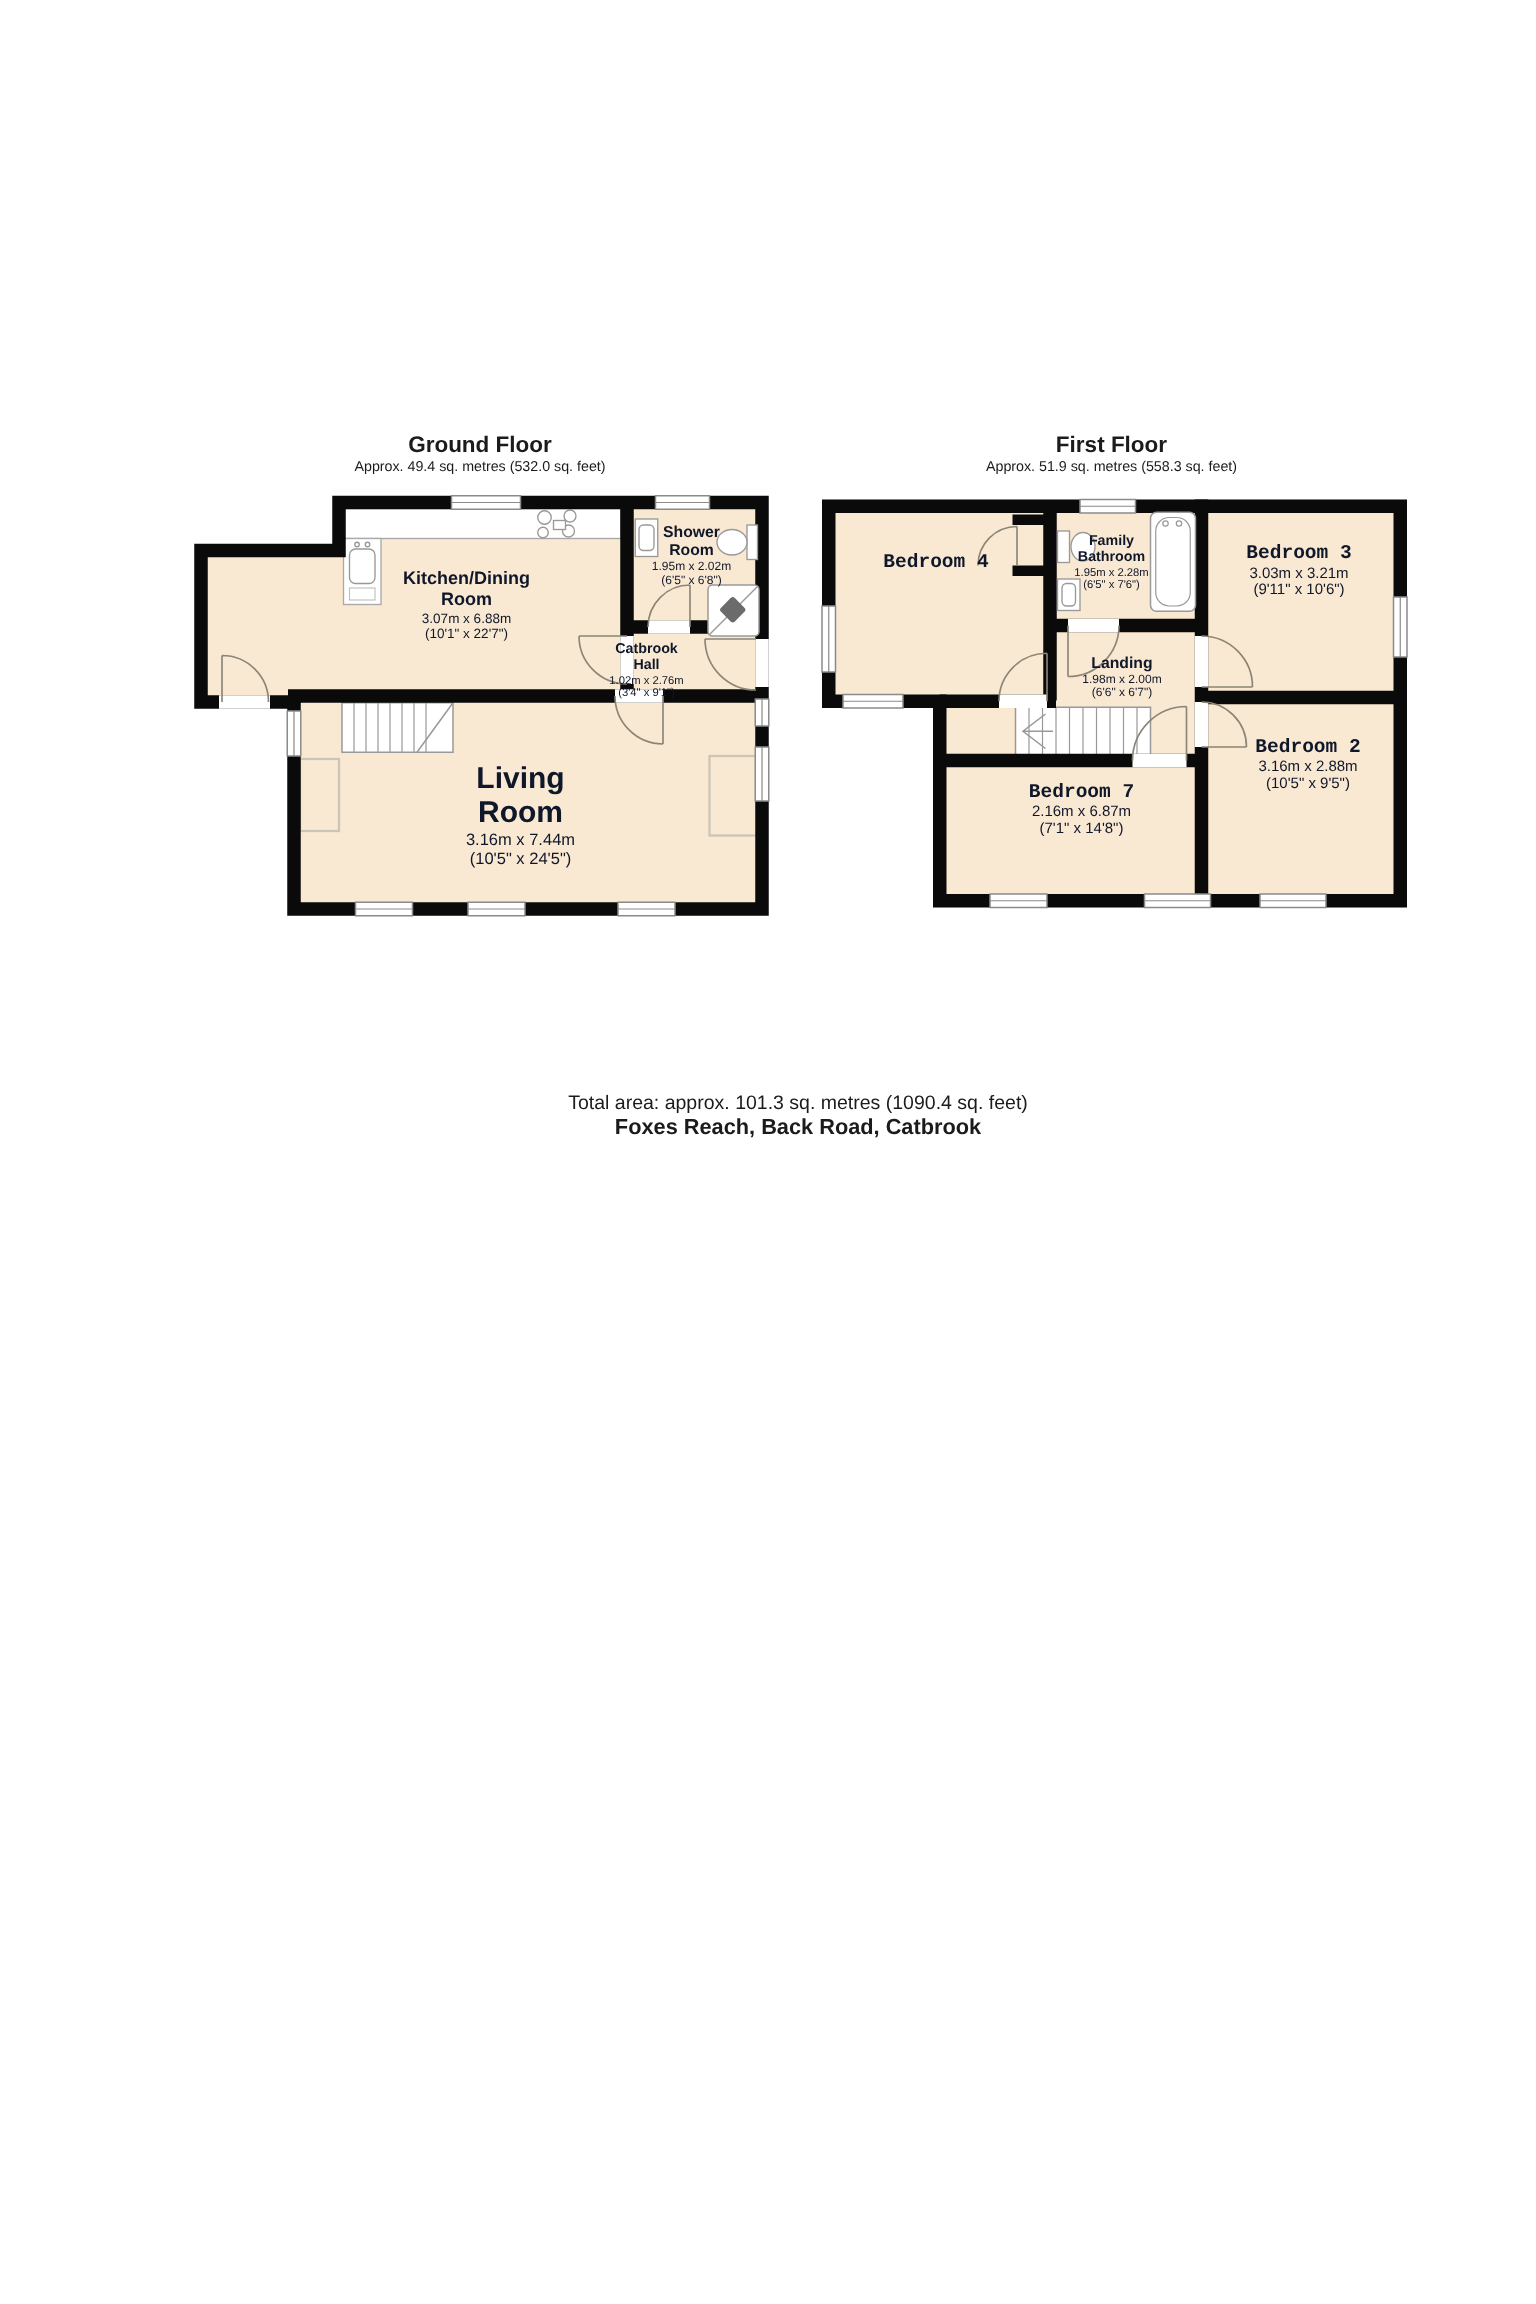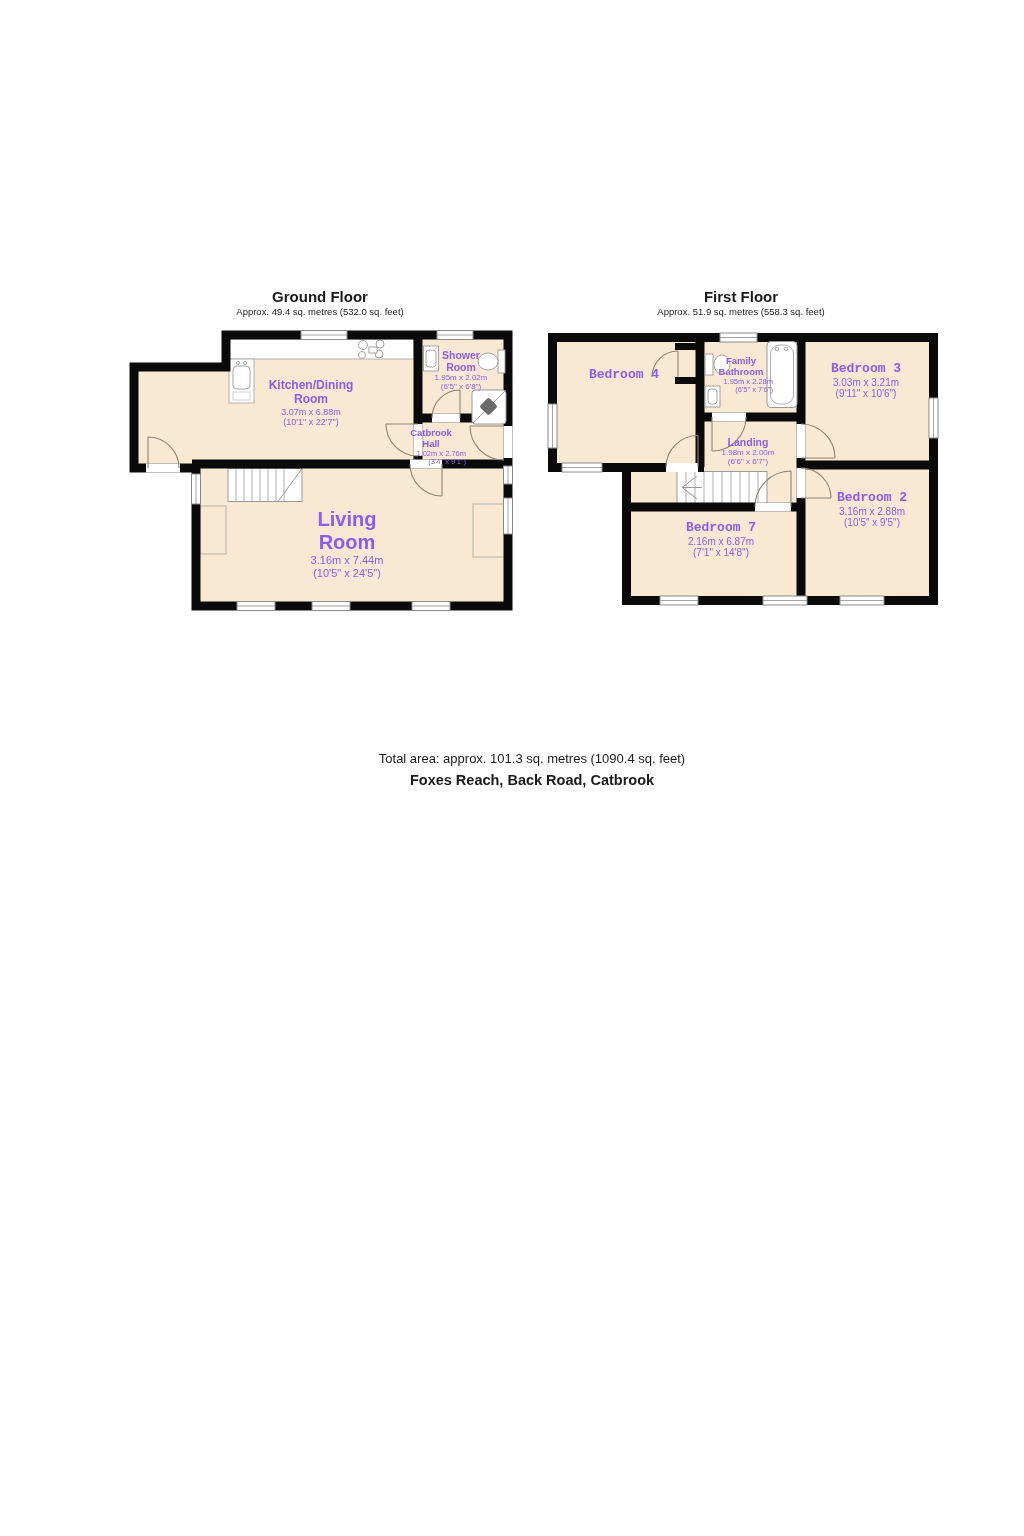--- a/index.html
+++ b/index.html
@@ -3,34 +3,34 @@
 <meta charset="utf-8">
 <style>
   html,body{margin:0;padding:0;background:#fff;}
   .page{position:relative;width:1024px;height:1536px;background:#ffffff;overflow:hidden;
         font-family:"Liberation Sans", sans-serif;color:#1b1b1b;}
   .plan-svg{position:absolute;left:0;top:0;}
   .floor-title{position:absolute;transform:translateX(-50%);font-size:15px;font-weight:bold;
                white-space:nowrap;text-align:center;}
   .floor-subtitle{position:absolute;transform:translateX(-50%);font-size:9.5px;
                   white-space:nowrap;text-align:center;}
-  .lbl{position:absolute;transform:translateX(-50%);text-align:center;line-height:1.15;color:#8b5cf6;}
+  .lbl{position:absolute;transform:translateX(-50%);text-align:center;line-height:1.15;color:#0f172a;}
   .lbl .rname{font-weight:bold;}
   .lbl-lg .rname{font-size:20px;}
   .lbl-lg .rdim,.lbl-lg .rdim2{font-size:11px;}
   .lbl-md .rname{font-size:13px;font-family:Liberation Mono, monospace;}
   .lbl-md .rdim,.lbl-md .rdim2{font-size:10px;}
   .lbl-sm .rname{font-size:12px;}
   .lbl-sm .rdim,.lbl-sm .rdim2{font-size:9px;}
   .lbl-xs .rname{font-size:10.5px;}
   .lbl-xs .rdim,.lbl-xs .rdim2{font-size:8px;}
   .lbl-xxs .rname{font-size:9.5px;}
-  .lbl-xxs .rdim,.lbl-xxs .rdim2{font-size:7.5px;text-align:right;}
-  .footer-total{position:absolute;transform:translateX(-50%);font-size:13px;white-space:nowrap;margin-top:24px;}
-  .footer-address{position:absolute;transform:translateX(-50%);font-size:14.5px;font-weight:bold;white-space:nowrap;margin-top:28px;}
+  .lbl-xxs .rdim,.lbl-xxs .rdim2{font-size:7.5px;}
+  .footer-total{position:absolute;transform:translateX(-50%);font-size:13px;white-space:nowrap;}
+  .footer-address{position:absolute;transform:translateX(-50%);font-size:14.5px;font-weight:bold;white-space:nowrap;}
 </style>
 </head>
 <body>
 
 <div class="page">
 
 <svg class="plan-svg" width="1024" height="1536" viewBox="0 0 1024 1536">
 
   <g>
     <polygon points="222,331 512,331 512,610 192,610 192,472 130,472 130,363 222,363" fill="#FAE9D2"></polygon>

